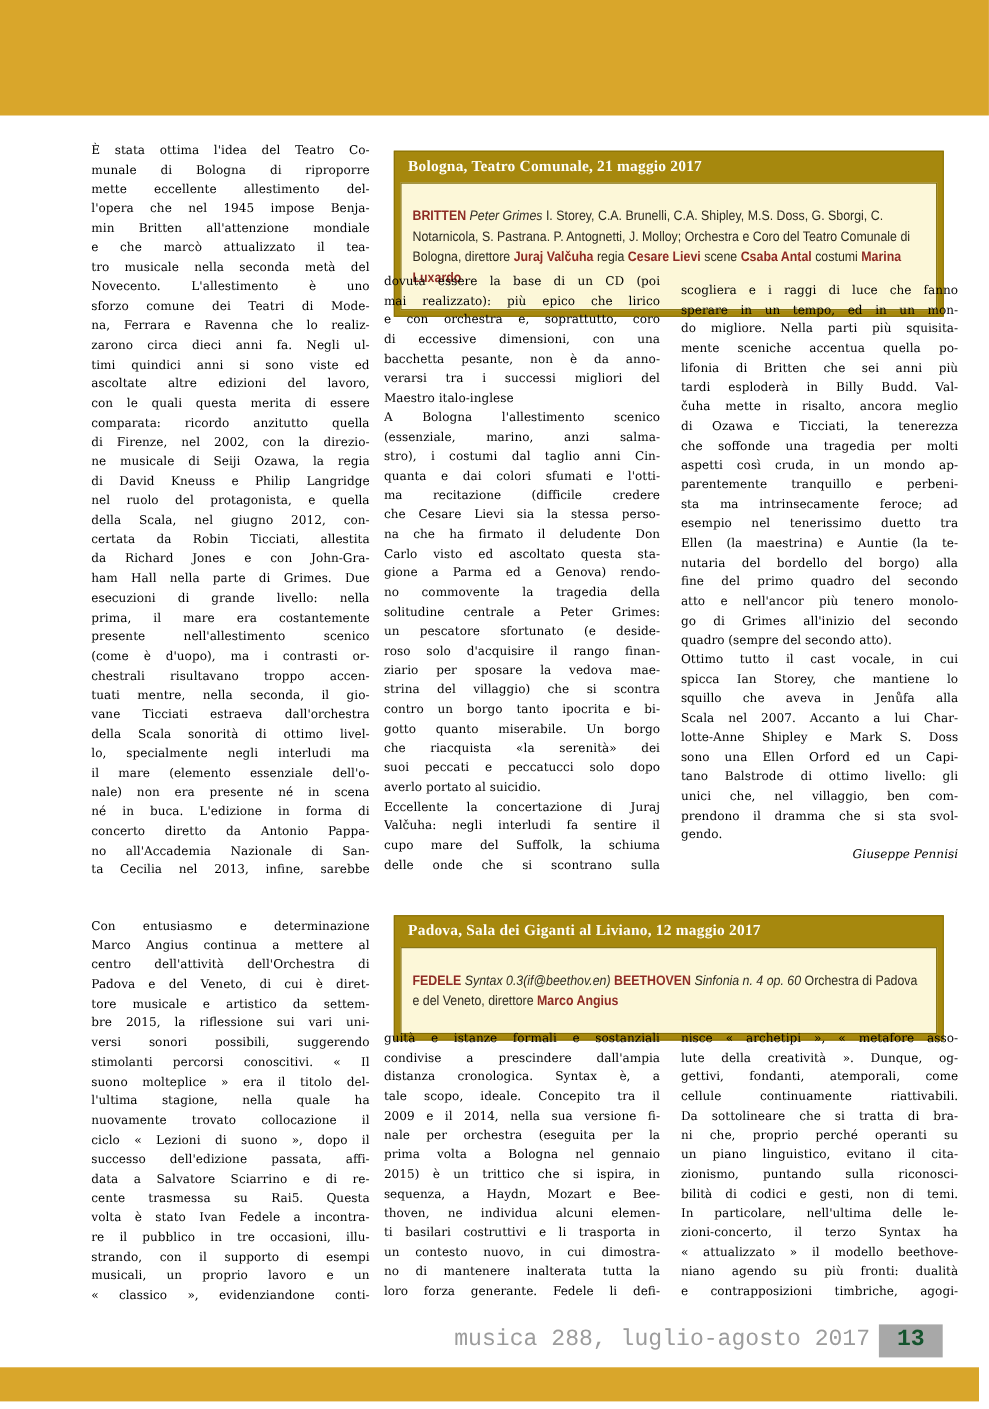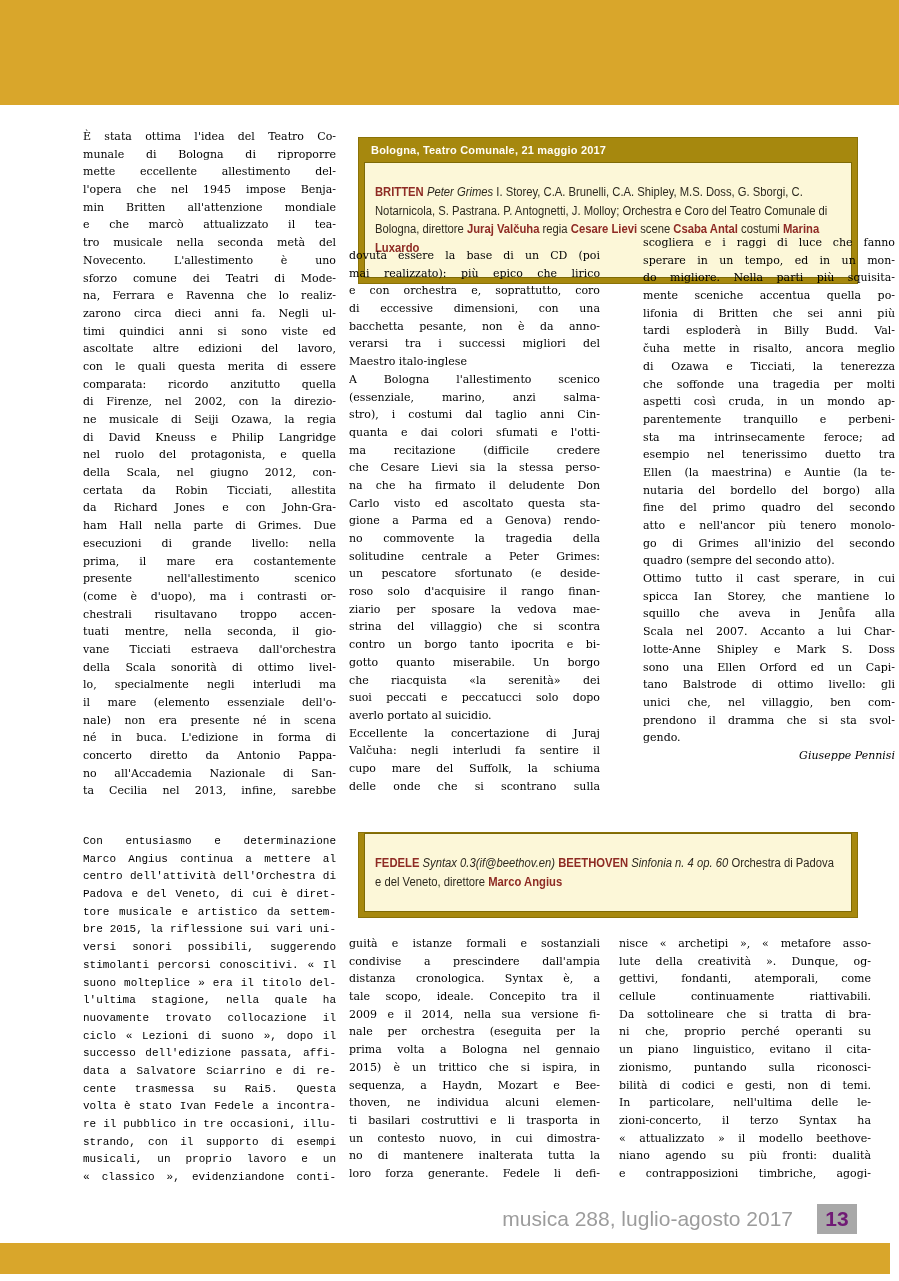--- a/index.html
+++ b/index.html
@@ -14,56 +14,56 @@
   .tline {
     white-space:nowrap; overflow:hidden; height:17.7px; line-height:17.7px;
     text-align:justify; text-align-last:justify;
   }
   .tline.al-left  { text-align-last:left; }
   .tline.al-right { text-align-last:right; }
   .tline.it { font-style:italic; }
 
   #a1-left  { left:83px;  top:128px; width:253px; }
   #a1-mid   { left:349px; top:247px; width:251px; }
-  #a1-right { left:619px; top:234px; width:252px;margin-left:24px; }
-  #a2-left  { left:83px;  top:833px; width:253px;font-family:Liberation Mono, monospace; }
+  #a1-right { left:619px; top:255px; width:252px; }
+  #a2-left  { left:83px;  top:833px; width:253px; }
   #a2-mid   { left:349px; top:935px; width:251px; }
   #a2-right { left:619px; top:935px; width:252px; }
 
   .rbox {
     position:absolute; left:358px; width:500px; box-sizing:border-box;
     background:var(--box_frame,#A6880E); border:1px solid #8a7207;
     padding:0 5px 5px 5px;
   }
   #box1 { top:137px; }
   #box2 { top:832px; }
   .rbox-header {
-    font-family:Liberation Sans, sans-serif; font-weight:bold; font-size:11px;
+    font-family:Liberation Serif, serif; font-weight:bold; font-size:14px;
     color:#fffef8; padding:6px 6px 6px 7px; letter-spacing:0.2px;
   }
   .rbox-body-wrap {
     background:var(--box_bg,#FCF7D8); border:1px solid #7e6a06; padding:20px 10px; overflow:hidden;
   }
   .rbox-body {
     font-family:"Liberation Sans", sans-serif; font-size:12.5px; line-height:18.5px;
     color:#2e2a20; transform:scaleX(0.9); transform-origin:0 0; width:111.1%;
   }
   .seg-red-bold { color:var(--accent_red,#8E2B24); font-weight:bold; }
   .seg-italic   { font-style:italic; }
   .seg-plain    { }
 
   .footer {
     position:absolute; top:1203px; right:42px; height:31px;
-    display:flex; align-items:center; gap:24px;
-    font-family:Liberation Sans, sans-serif;
+    display:flex; align-items:center; gap:8px;
+    font-family:Liberation Mono, monospace;
   }
   .footer-text { color:var(--footer_gray,#9C9C9C); font-size:21px; }
   .page-num {
-    background:var(--pagenum_gray,#A8A8A8); color:#701a75; font-size:21px; font-weight:bold;
-    width:40px; height:30px; display:flex; align-items:center; justify-content:center;
+    background:var(--pagenum_gray,#A8A8A8); color:#14532d; font-size:21px; font-weight:bold;
+    width:58px; height:30px; display:flex; align-items:center; justify-content:center;
   }
 </style>
 </head>
 <body>
 
 <div class="page">
 
   <div class="band-top"></div>
 
   <section>
@@ -160,36 +160,37 @@
         <div class="tline">aspetti così cruda, in un mondo ap-</div>
         <div class="tline">parentemente tranquillo e perbeni-</div>
         <div class="tline">sta ma intrinsecamente feroce; ad</div>
         <div class="tline">esempio nel tenerissimo duetto tra</div>
         <div class="tline">Ellen (la maestrina) e Auntie (la te-</div>
         <div class="tline">nutaria del bordello del borgo) alla</div>
         <div class="tline">fine del primo quadro del secondo</div>
         <div class="tline">atto e nell'ancor più tenero monolo-</div>
         <div class="tline">go di Grimes all'inizio del secondo</div>
         <div class="tline al-left">quadro (sempre del secondo atto).</div>
-        <div class="tline">Ottimo tutto il cast sperare, in cui</div>
+        <div class="tline">Ottimo tutto il cast vocale, in cui</div>
         <div class="tline">spicca Ian Storey, che mantiene lo</div>
         <div class="tline">squillo che aveva in Jenůfa alla</div>
         <div class="tline">Scala nel 2007. Accanto a lui Char-</div>
         <div class="tline">lotte-Anne Shipley e Mark S. Doss</div>
         <div class="tline">sono una Ellen Orford ed un Capi-</div>
         <div class="tline">tano Balstrode di ottimo livello: gli</div>
         <div class="tline">unici che, nel villaggio, ben com-</div>
         <div class="tline">prendono il dramma che si sta svol-</div>
         <div class="tline al-left">gendo.</div>
         <div class="tline al-right it">Giuseppe Pennisi</div>
       </div>
   </section>
 
   <section>
     <div class="rbox" id="box2">
+      <div class="rbox-header">Padova, Sala dei Giganti al Liviano, 12 maggio 2017</div>
       <div class="rbox-body-wrap">
         <div class="rbox-body"><span class="seg-red-bold">FEDELE</span><span class="seg-italic"> Syntax 0.3(if@beethov.en) </span><span class="seg-red-bold">BEETHOVEN</span><span class="seg-italic"> Sinfonia n. 4 op. 60 </span><span class="seg-plain">Orchestra di Padova e del Veneto, direttore </span><span class="seg-red-bold">Marco Angius</span></div>
       </div>
     </div>
 
     <div class="col" id="a2-left">
         <div class="tline">Con entusiasmo e determinazione</div>
         <div class="tline">Marco Angius continua a mettere al</div>
         <div class="tline">centro dell'attività dell'Orchestra di</div>
         <div class="tline">Padova e del Veneto, di cui è diret-</div>

